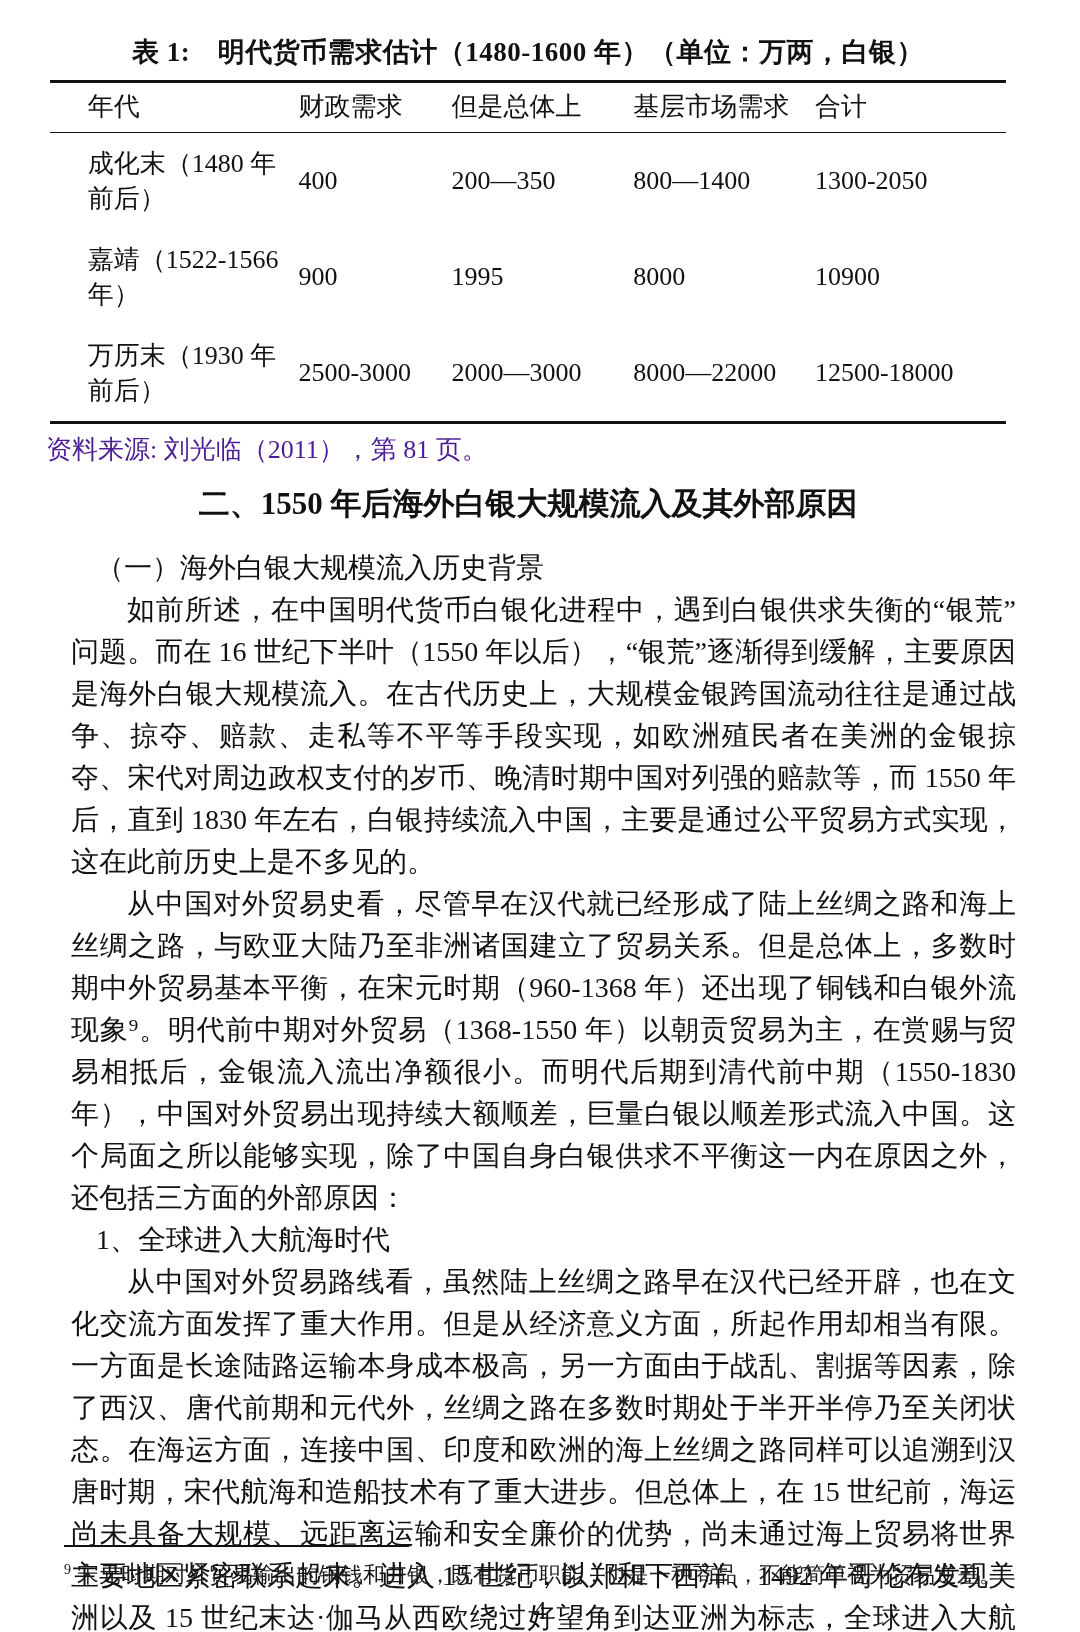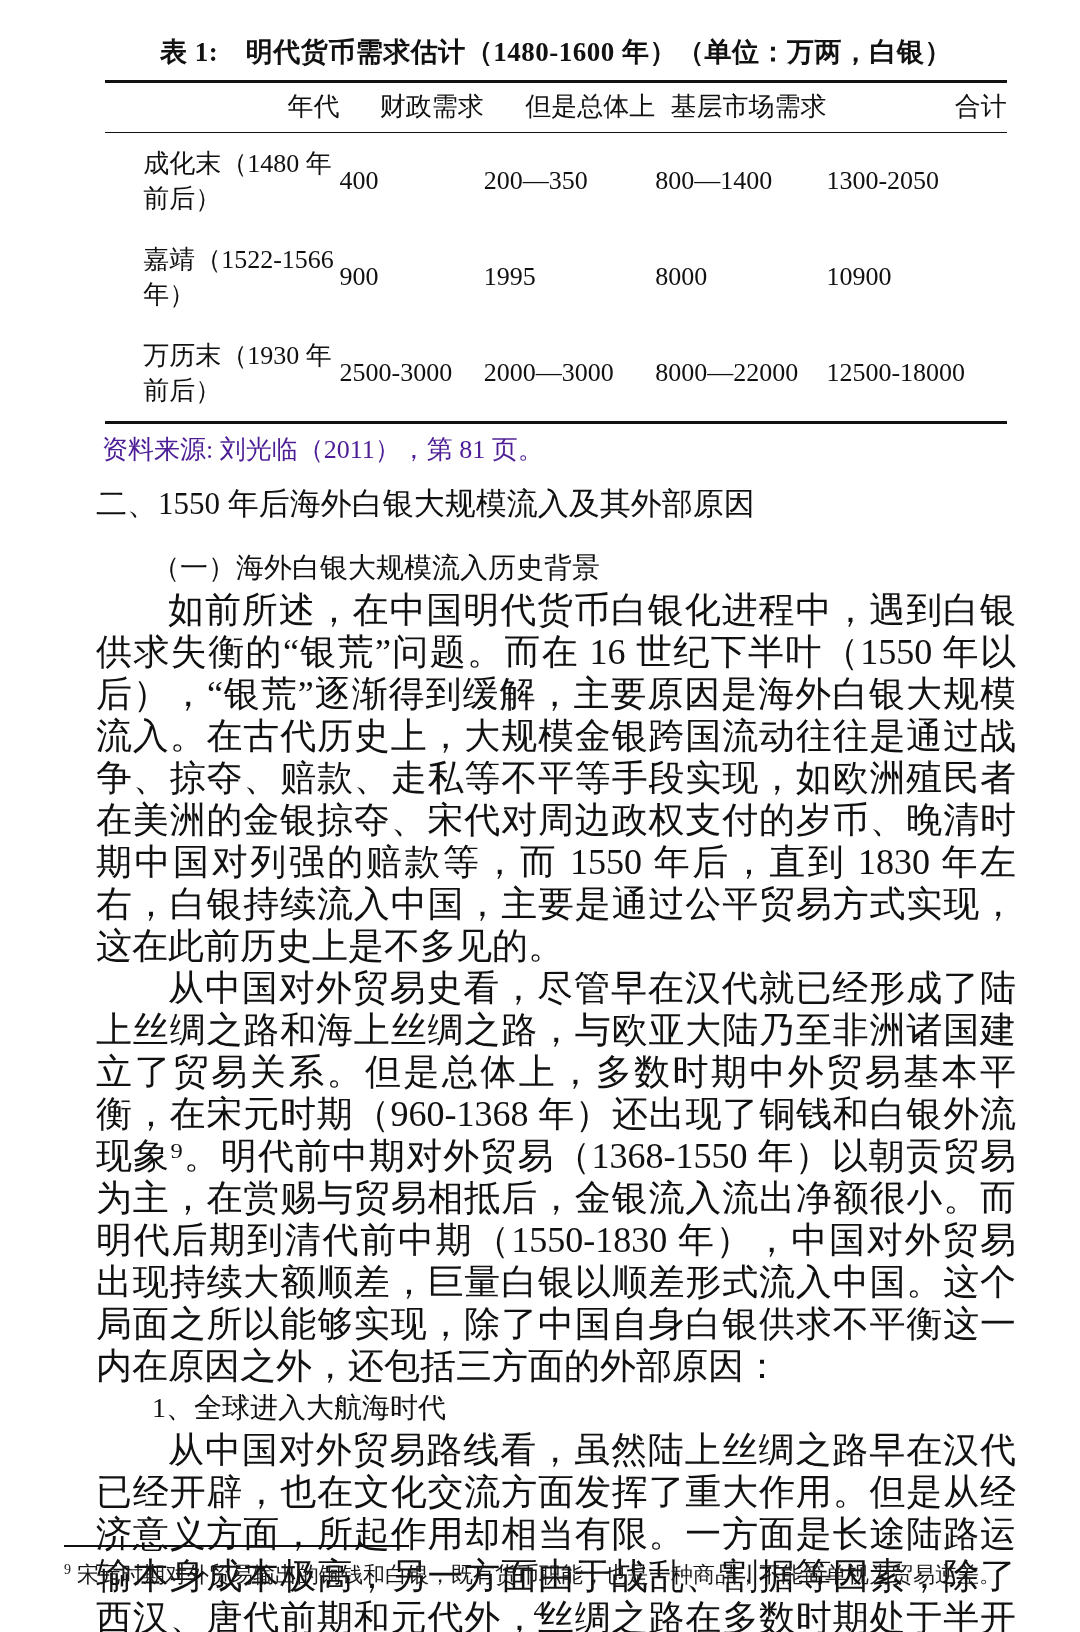--- a/index.html
+++ b/index.html
@@ -7,42 +7,42 @@
   body {
     width: 1080px; height: 1632px;
     font-family: "Liberation Serif", "DejaVu Serif", serif;
     color: #111111;
     position: relative;
     overflow: hidden;
   }
   .page {
     position: relative;
     width: 1080px; height: 1632px;
-    padding: 30px 64px 0 96px;
+    padding: 30px 64px 0 40px;
   }
   
   .table-title {
     text-align: center;
     font-weight: bold;
     font-size: 27px;
     margin: 4px 0 10px 0;
     letter-spacing: 0.5px;
   }
   table.demand-table {
     width: 98%;
     margin: 0 auto;
     border-collapse: collapse;
     border-top: 3px solid #111;
     border-bottom: 3px solid #111;
     font-size: 26px;
   }
   table.demand-table thead tr { border-bottom: 1.5px solid #111; }
   table.demand-table th {
     font-weight: normal;
-    text-align: right;
+    text-align: left;
     padding: 6px 0 8px 0;
   }
   table.demand-table td {
     text-align: left;
     padding: 13px 0 13px 0;
   }
   table.demand-table th:first-child,
   table.demand-table td:first-child { padding-left: 38px; width: 26%; }
   table.demand-table th:nth-child(2),
   table.demand-table td:nth-child(2) { width: 16%; }
@@ -52,37 +52,38 @@
   table.demand-table td:nth-child(4) { width: 19%; }
   table.demand-table th:nth-child(5),
   table.demand-table td:nth-child(5) { width: 20%; }
   .table-source {
     font-size: 26px;
     margin: 8px 0 14px 6px;
     color: #4c1d95;
   }
   
   .section-heading {
-    text-align: left;
-    font-weight: normal;
+    text-align: center;
+    font-weight: bold;
     font-size: 31px;
     margin: 16px 0 22px 0;
   }
   .sub-heading {
     font-weight: normal;
     font-size: 28px;
     line-height: 42px;
     text-indent: 2em;
   }
   p.body-para {
-    font-size: 36px;
+    font-size: 28px;
     line-height: 42px;
     text-align: justify;
     text-justify: inter-character;
     text-indent: 2em;
+    margin-left: 31px;
   }
   
   .footnote-area {
     position: absolute;
     left: 64px; right: 64px;
     bottom: 42px;
   }
   .footnote-rule {
     width: 345px;
     border-top: 2.5px solid #111;

